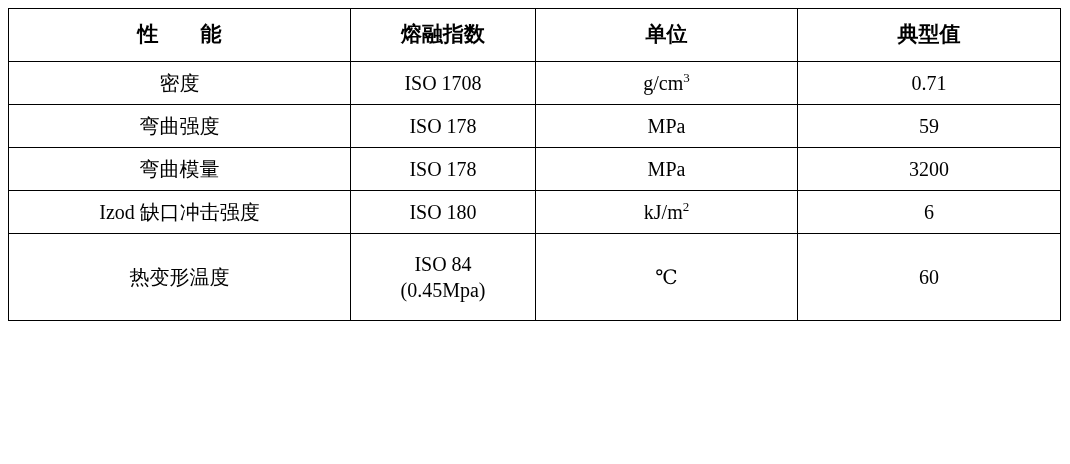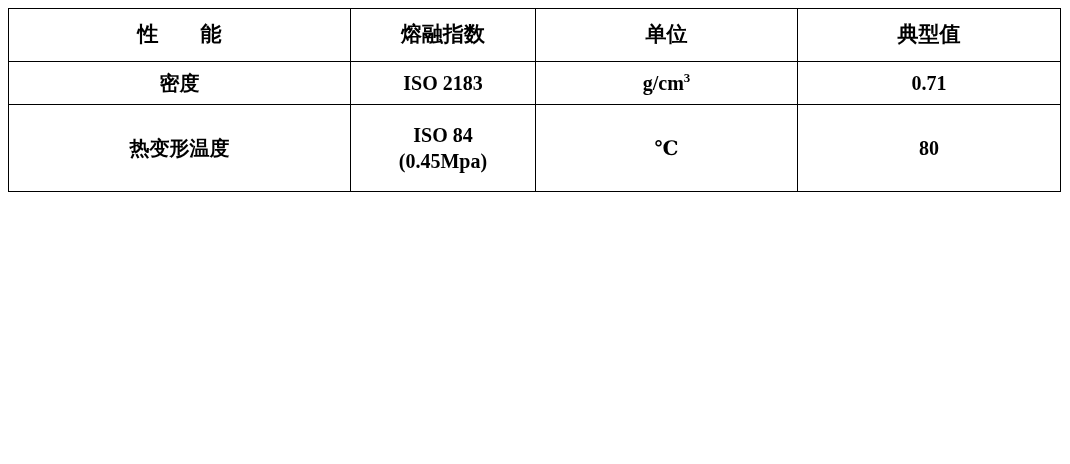--- a/index.html
+++ b/index.html
@@ -35,21 +35,20 @@
     line-height: 1.3;
     overflow: hidden;
   }
   table.spec-table th {
     font-weight: bold;
     font-size: 21px;
     height: 52px;
   }
   table.spec-table td {
     height: 42px;
-    font-weight: bold;
   }
   tr.row-tall td {
     height: 86px;
   }
   col.c-property { width: 342px; }
   col.c-method   { width: 185px; }
   col.c-unit     { width: 262px; }
   col.c-value    { width: 263px; }
   sup {
     font-size: 13px;
@@ -72,30 +71,57 @@
         <th>性　　能</th>
         <th>熔融指数</th>
         <th>单位</th>
         <th>典型值</th>
       </tr>
     </thead>
     <tbody>
       <tr>
         <td>密度</td>
         <td>
-            <div>ISO 2183</div>
+            <div>ISO 1708</div>
             <div></div>
           </td>
         <td><span>g/cm</span><sup>3</sup></td>
         <td>0.71</td>
+      </tr>
+      <tr>
+        <td>弯曲强度</td>
+        <td>
+            <div>ISO 178</div>
+            <div></div>
+          </td>
+        <td><span>MPa</span><sup></sup></td>
+        <td>59</td>
+      </tr>
+      <tr>
+        <td>弯曲模量</td>
+        <td>
+            <div>ISO 178</div>
+            <div></div>
+          </td>
+        <td><span>MPa</span><sup></sup></td>
+        <td>3200</td>
+      </tr>
+      <tr>
+        <td>Izod 缺口冲击强度</td>
+        <td>
+            <div>ISO 180</div>
+            <div></div>
+          </td>
+        <td><span>kJ/m</span><sup>2</sup></td>
+        <td>6</td>
       </tr>
       <tr class="row-tall">
         <td>热变形温度</td>
         <td>
             <div>ISO 84</div>
             <div>(0.45Mpa)</div>
           </td>
         <td><span>℃</span><sup></sup></td>
-        <td>80</td>
+        <td>60</td>
       </tr>
     </tbody>
   </table>
 </div>
 
 </body></html>

